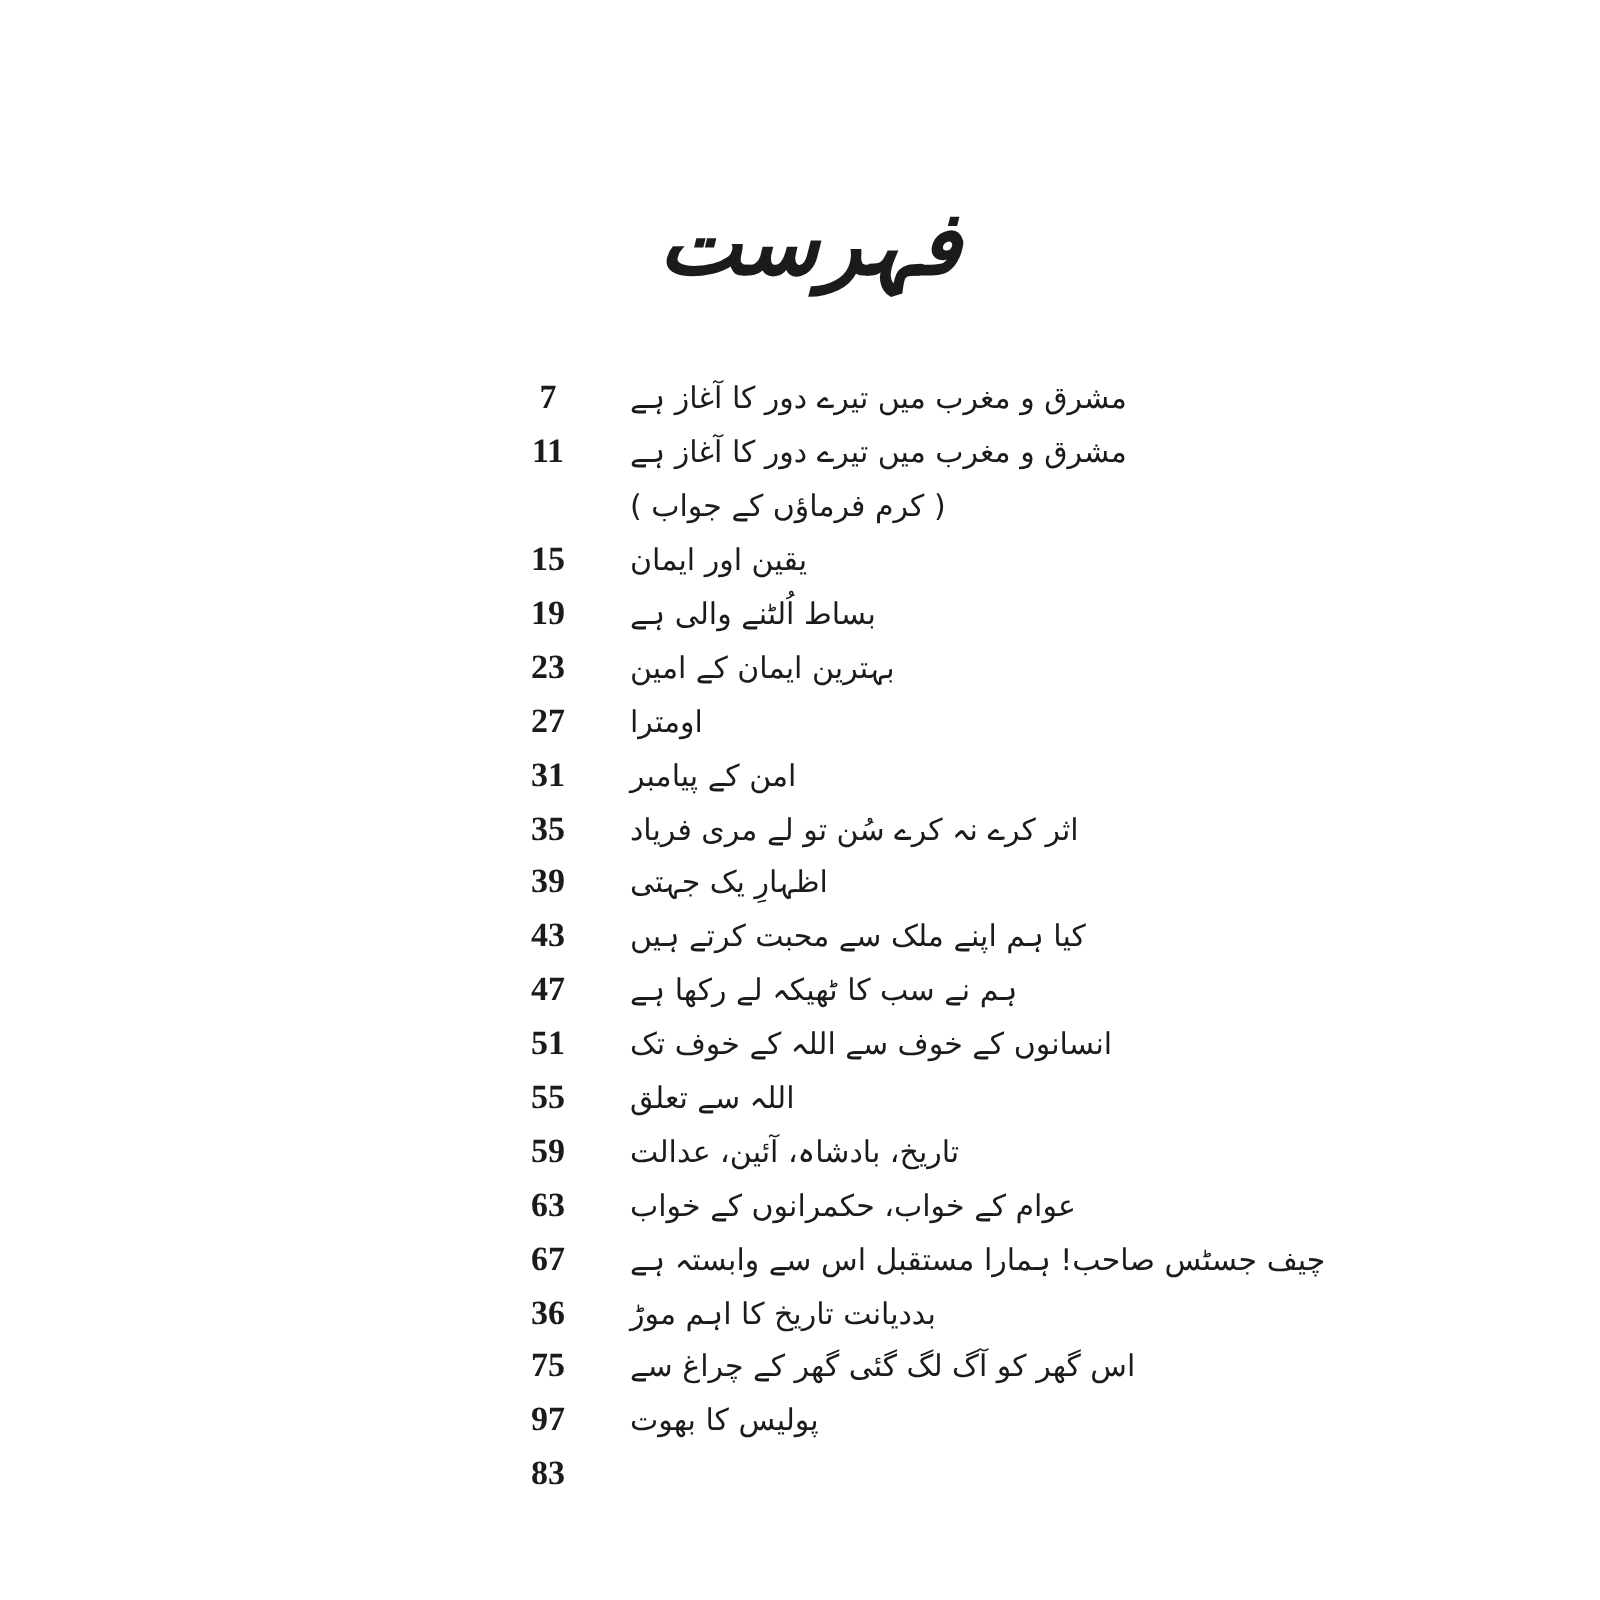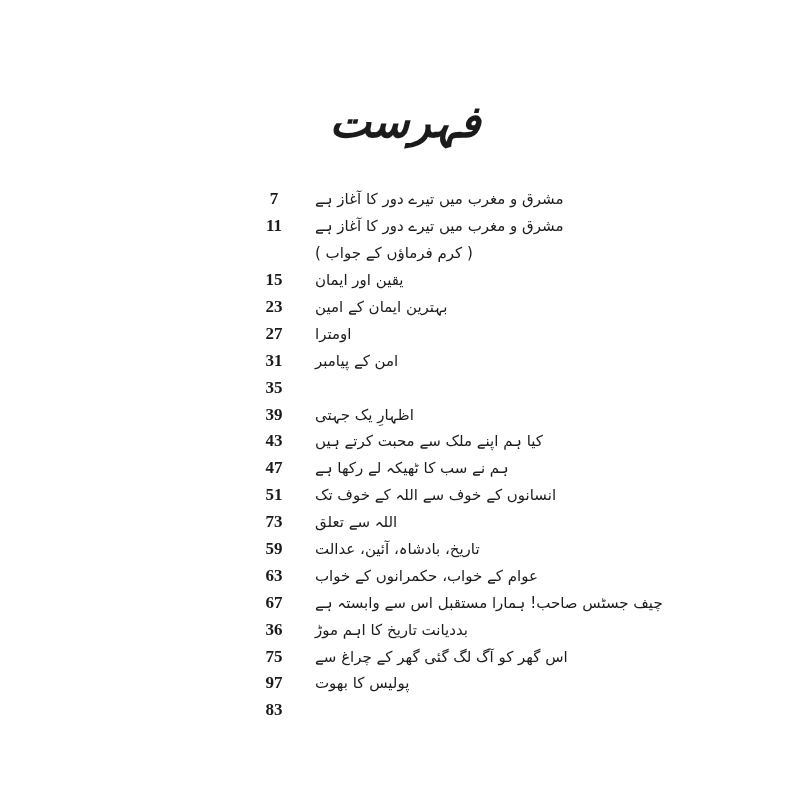--- a/index.html
+++ b/index.html
@@ -93,38 +93,43 @@
   <div class="row">
     <div class="num"></div>
     <div class="titl">( کرم فرماؤں کے جواب )</div>
   </div>
 
   <div class="row">
     <div class="num">15</div>
     <div class="titl">یقین اور ایمان</div>
   </div>
 
+  <div class="row">
+    <div class="num">19</div>
+    <div class="titl">بساط اُلٹنے والی ہے</div>
+  </div>
 
   <div class="row">
     <div class="num">23</div>
     <div class="titl">بہترین ایمان کے امین</div>
   </div>
 
   <div class="row">
     <div class="num">27</div>
     <div class="titl">اومترا</div>
   </div>
 
   <div class="row">
     <div class="num">31</div>
     <div class="titl">امن کے پیامبر</div>
   </div>
 
   <div class="row">
     <div class="num">35</div>
+    <div class="titl">اثر کرے نہ کرے سُن تو لے مری فریاد</div>
   </div>
 
   <div class="row">
     <div class="num">39</div>
     <div class="titl">اظہارِ یک جہتی</div>
   </div>
 
   <div class="row">
     <div class="num">43</div>
     <div class="titl">کیا ہم اپنے ملک سے محبت کرتے ہیں</div>
@@ -134,21 +139,21 @@
     <div class="num">47</div>
     <div class="titl">ہم نے سب کا ٹھیکہ لے رکھا ہے</div>
   </div>
 
   <div class="row">
     <div class="num">51</div>
     <div class="titl">انسانوں کے خوف سے اللہ کے خوف تک</div>
   </div>
 
   <div class="row">
-    <div class="num">73</div>
+    <div class="num">55</div>
     <div class="titl">اللہ سے تعلق</div>
   </div>
 
   <div class="row">
     <div class="num">59</div>
     <div class="titl">تاریخ، بادشاہ، آئین، عدالت</div>
   </div>
 
   <div class="row">
     <div class="num">63</div>

